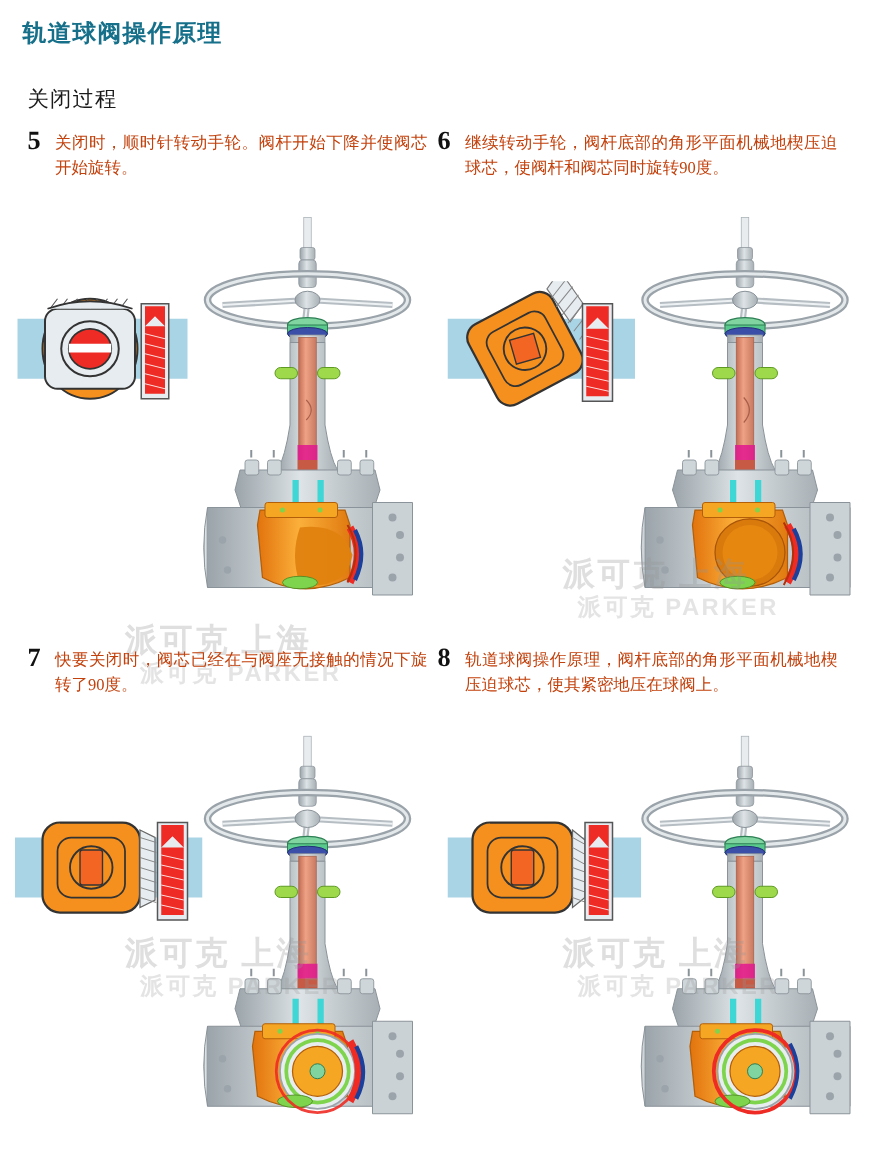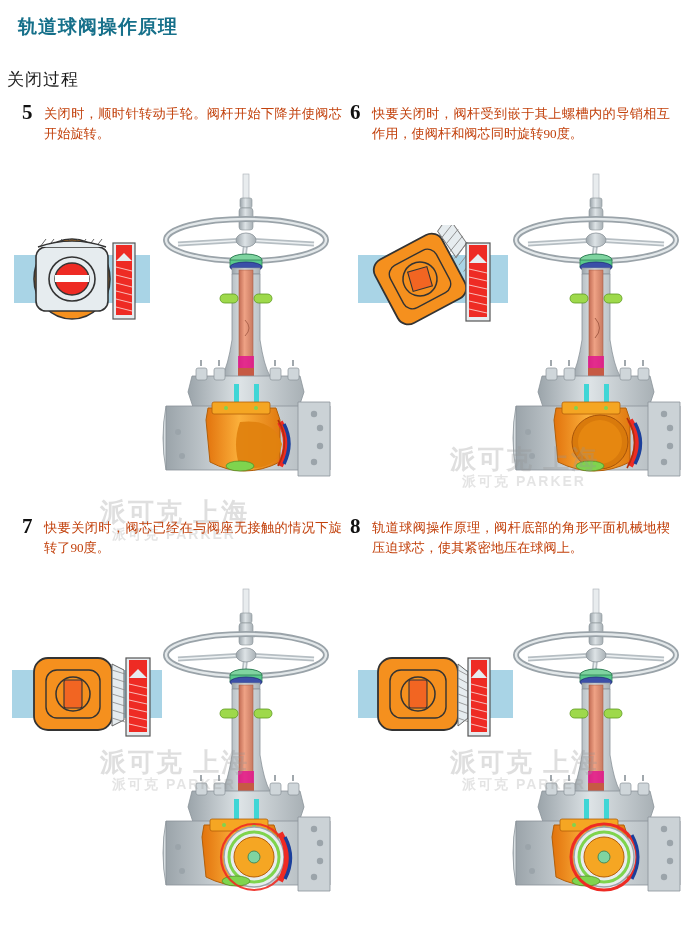--- a/index.html
+++ b/index.html
@@ -11,21 +11,21 @@
   }
   .page{position:relative;width:700px;height:658px;}
 
   .doc-title{
     position:absolute;left:18px;top:14px;
     font-family:"Liberation Sans","DejaVu Sans",sans-serif;
     font-weight:bold;font-size:19px;letter-spacing:1px;
     color:#16708a;white-space:nowrap;
   }
   .section-heading{
-    position:absolute;left:7px;top:68px;
+    position:absolute;left:22px;top:68px;
     font-family:"Liberation Sans","DejaVu Sans",sans-serif;
     font-size:17px;color:#1a1a1a;letter-spacing:1px;
   }
 
   .step{position:absolute;width:320px;}
   .step-num{
     position:absolute;left:0;top:-4px;
     font-family:"Liberation Serif","DejaVu Serif",serif;
     font-weight:bold;font-size:21px;color:#111;
   }
@@ -48,21 +48,21 @@
   
   .wm{
     position:absolute;
     font-family:"Liberation Sans","DejaVu Sans",sans-serif;
     font-weight:bold;
     color:rgba(150,150,150,0.30);
     white-space:nowrap;pointer-events:none;
     letter-spacing:2px;
   }
   .wm.line1{font-size:26px;text-align:center;}
-  .wm.line2{font-size:14px;color:rgba(150,150,150,0.26);}
+  .wm.line2{font-size:19px;color:rgba(150,150,150,0.26);}
 </style>
 </head>
 <body>
 
 <div class="page">
 
   <div class="doc-title">轨道球阀操作原理</div>
   <div class="section-heading">关闭过程</div>
 
   <div class="step" style="left:22px;top:104px;">
@@ -210,21 +210,21 @@
         </g>
       </svg>
     </div>
 
     <div class="wm line1" style="left:100px;top:325px;">派可克         上海</div>
     <div class="wm line2" style="left:112px;top:356px;">派可克 PARKER</div>
   </div>
 
   <div class="step" style="left:350px;top:104px;">
     <div class="step-num">6</div>
-    <div class="step-text">快要关闭时，阀杆受到嵌于其上螺槽内的导销相互作用，使阀杆和阀芯同时旋转90度。</div>
+    <div class="step-text">继续转动手轮，阀杆底部的角形平面机械地楔压迫球芯，使阀杆和阀芯同时旋转90度。</div>
   </div>
 
   <div class="panel" style="left:350px;top:170px;">
     <div class="inset" style="left:8px;top:55px;">
       <svg width="150" height="110" viewBox="0 0 150 110">
         <rect x="0" y="30" width="150" height="48" fill="#A9D4E6"></rect>
         <g transform="rotate(-28 62 54)">
           <rect x="24" y="18" width="76" height="72" rx="12" fill="#F5901E" stroke="#333" stroke-width="1.8"></rect>
           <rect x="36" y="30" width="52" height="48" rx="10" fill="none" stroke="#333" stroke-width="1.4"></rect>
           <ellipse cx="62" cy="54" rx="17" ry="17" fill="none" stroke="#333" stroke-width="1.5"></ellipse>

